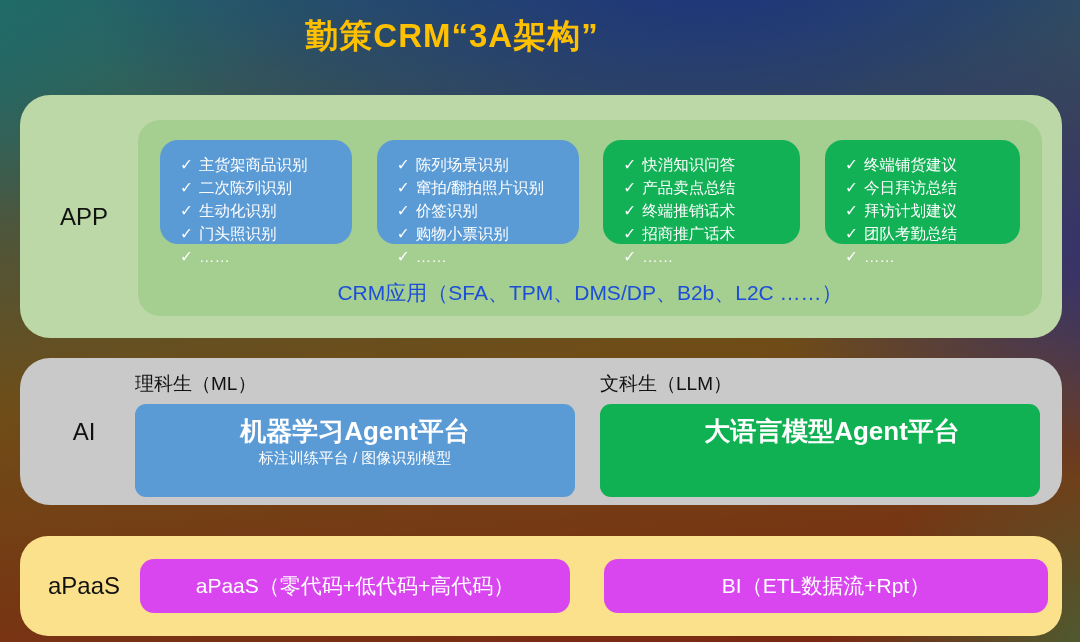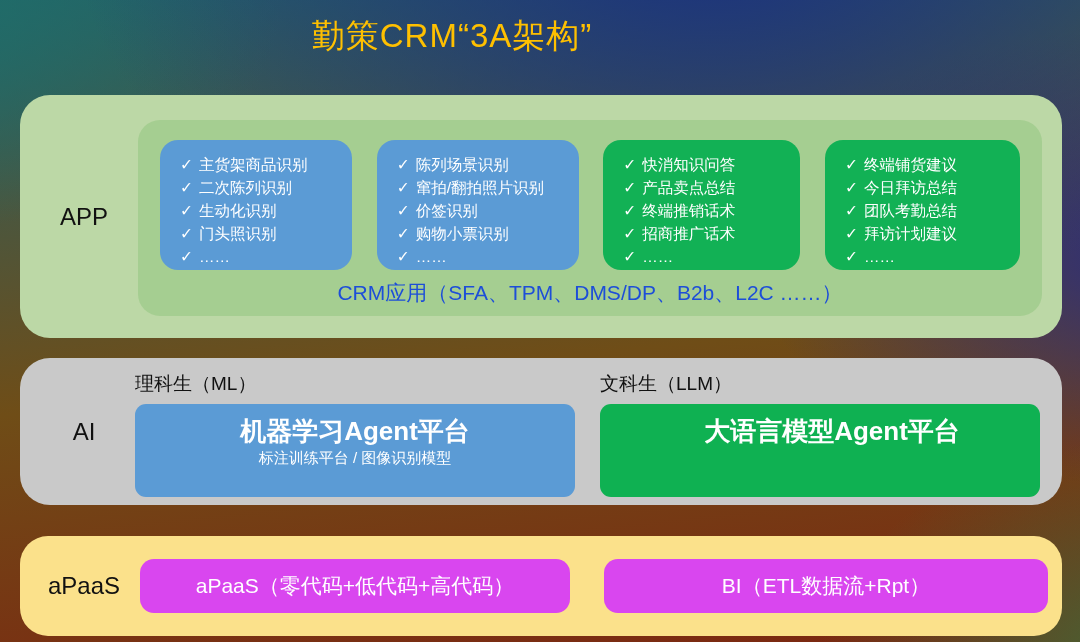--- a/index.html
+++ b/index.html
@@ -8,36 +8,36 @@
     font-family:"Liberation Sans","DejaVu Sans",sans-serif;
     background:
       radial-gradient(90% 95% at 66% -12%, #1B2F80 0%, rgba(27,47,128,0) 66%),
       radial-gradient(55% 58% at -8% 0%, #1F6E69 0%, rgba(31,110,105,0) 62%),
       radial-gradient(52% 58% at 108% 104%, #3F6C39 0%, rgba(63,108,57,0) 62%),
       radial-gradient(62% 58% at 108% 40%, #2B2C7C 0%, rgba(43,44,124,0) 62%),
       linear-gradient(174deg, #256067 0%, #6F4D17 55%, #7C2611 100%);
   }
   .title{
     position:absolute;left:0;top:14px;width:904px;text-align:center;
-    color:#FFC000;font-size:33px;font-weight:normal;letter-spacing:1px;
+    color:#FFC000;font-size:33px;font-weight:bold;letter-spacing:1px;
   }
   .band{position:absolute;left:20px;width:1042px;border-radius:30px;}
   .band-app{top:95px;height:243px;background:#BCD8A6;}
   .band-ai{top:358px;height:147px;background:#C9C9C9;}
   .band-apaas{top:508px;height:100px;background:#FBE18B;border-radius:28px;margin-top:28px;}
   .band-label{
     position:absolute;left:0;top:50%;transform:translateY(-50%);
     width:128px;text-align:center;color:#111;font-size:24px;
   }
   .app-inner{
     position:absolute;left:118px;top:25px;width:904px;height:196px;
     background:#A5CE91;border-radius:22px;
   }
   .chips{
-    position:absolute;left:22px;top:20px;width:860px;height:130px;
+    position:absolute;left:22px;top:20px;width:860px;height:104px;
     display:flex;justify-content:space-between;border-radius:32px;
   }
   .chip{
     border-radius:18px;color:#fff;box-sizing:border-box;
     padding:13px 10px 0 20px;font-size:15.5px;line-height:23px;
   }
   .chip.blue{background:#5B9BD5;}
   .chip.green{background:#12B155;}
   .chips .chip:nth-child(1){width:192px;}
   .chips .chip:nth-child(2){width:202px;}
@@ -94,22 +94,22 @@
         <div class="chip green">
           <div class="chk-line"><span class="chk">✓</span><span>快消知识问答</span></div>
           <div class="chk-line"><span class="chk">✓</span><span>产品卖点总结</span></div>
           <div class="chk-line"><span class="chk">✓</span><span>终端推销话术</span></div>
           <div class="chk-line"><span class="chk">✓</span><span>招商推广话术</span></div>
           <div class="chk-line"><span class="chk">✓</span><span>……</span></div>
         </div>
         <div class="chip green">
           <div class="chk-line"><span class="chk">✓</span><span>终端铺货建议</span></div>
           <div class="chk-line"><span class="chk">✓</span><span>今日拜访总结</span></div>
+          <div class="chk-line"><span class="chk">✓</span><span>拜访计划建议</span></div>
           <div class="chk-line"><span class="chk">✓</span><span>团队考勤总结</span></div>
-          <div class="chk-line"><span class="chk">✓</span><span>拜访计划建议</span></div>
           <div class="chk-line"><span class="chk">✓</span><span>……</span></div>
         </div>
       </div>
     <div class="app-caption">CRM应用（SFA、TPM、DMS/DP、B2b、L2C ……）</div>
   </div>
 </div>
 
 <div class="band band-ai">
   <div class="band-label">AI</div>
 

